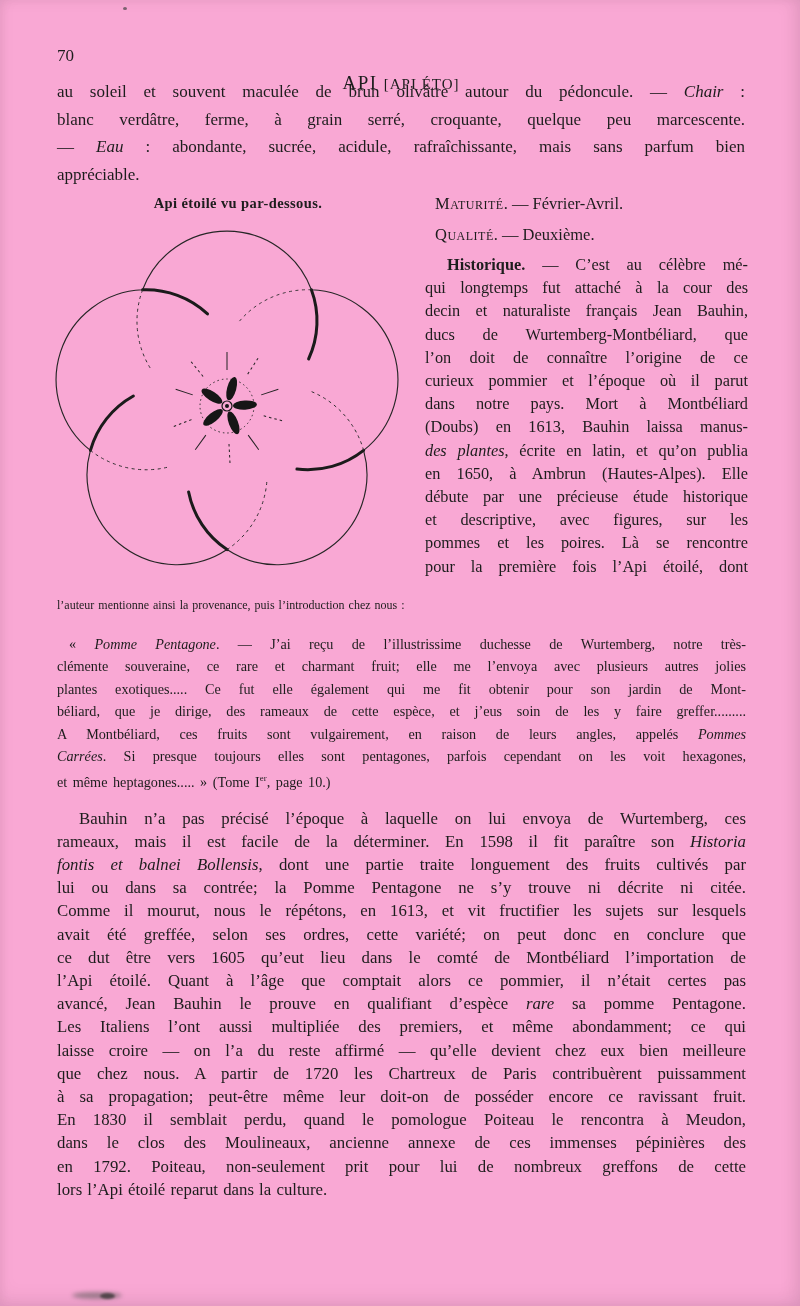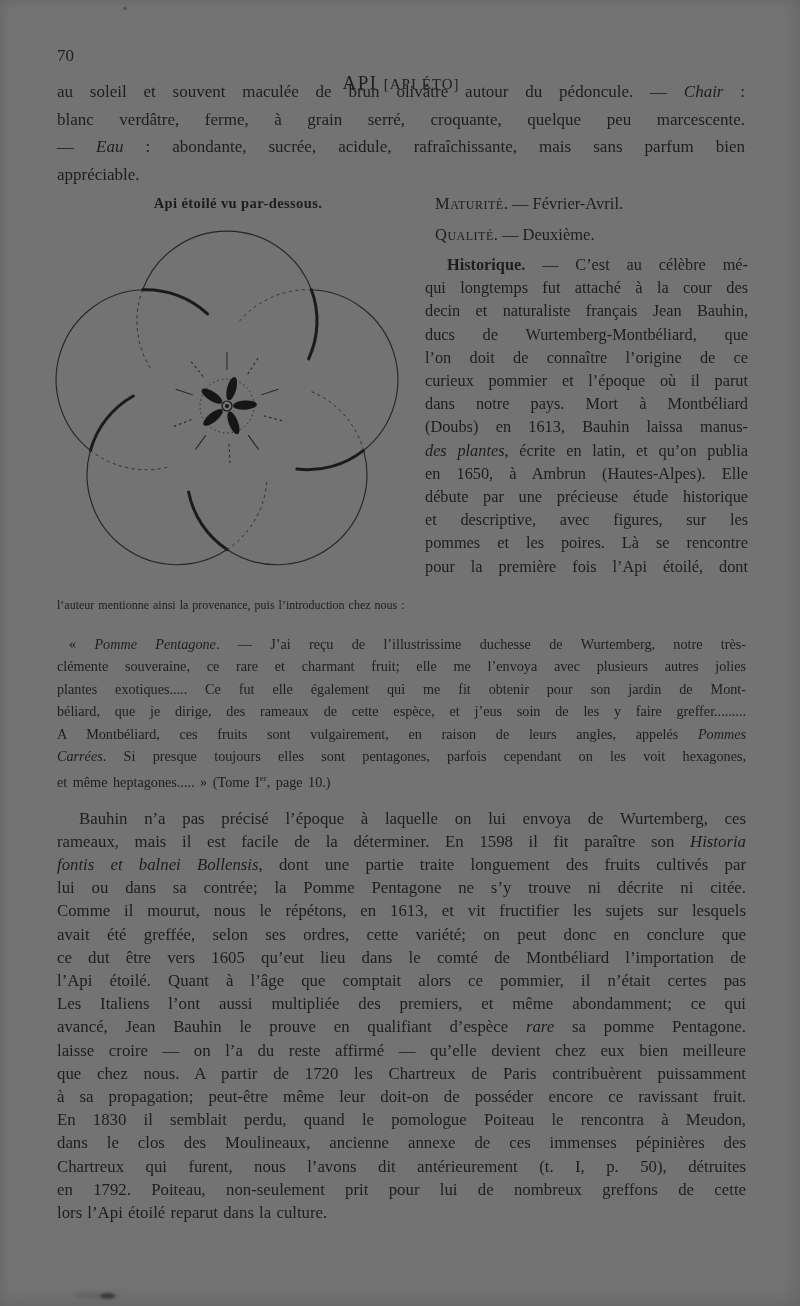--- a/index.html
+++ b/index.html
@@ -1,18 +1,18 @@
 <!DOCTYPE html>
 <html><head>
 <meta charset="utf-8">
 <style>
   html,body{margin:0;padding:0;}
   .page{
     position:relative; width:800px; height:1306px; overflow:hidden;
-    background:#737373; color:#1d1d1d;
+    background:#f9a8d4; color:#1d1d1d;
     font-family:"Liberation Serif","DejaVu Serif",serif;
     box-shadow: inset -7px 0 16px rgba(0,0,0,0.06), inset 0 -9px 18px rgba(0,0,0,0.05), inset 3px 0 10px rgba(0,0,0,0.03);
   }
   .it{font-style:italic;}
   .bd{font-weight:bold;}
   .sc{font-variant:small-caps; letter-spacing:0.5px;}
   .sup{vertical-align:super; font-size:0.62em; letter-spacing:0;}
   .tline{text-align:justify; text-align-last:justify;}
   .tline.last{text-align-last:left;}
   .tline.indent{text-indent:22px;}
@@ -149,28 +149,27 @@
 
   <div class="para mainp">
       <div class="tline indent">Bauhin n’a pas précisé l’époque à laquelle on lui envoya de Wurtemberg, ces</div>
       <div class="tline">rameaux, mais il est facile de la déterminer. En 1598 il fit paraître son <span class="it">Historia</span></div>
       <div class="tline"><span class="it">fontis et balnei Bollensis</span>, dont une partie traite longuement des fruits cultivés par</div>
       <div class="tline">lui ou dans sa contrée; la Pomme Pentagone ne s’y trouve ni décrite ni citée.</div>
       <div class="tline">Comme il mourut, nous le répétons, en 1613, et vit fructifier les sujets sur lesquels</div>
       <div class="tline">avait été greffée, selon ses ordres, cette variété; on peut donc en conclure que</div>
       <div class="tline">ce dut être vers 1605 qu’eut lieu dans le comté de Montbéliard l’importation de</div>
       <div class="tline">l’Api étoilé. Quant à l’âge que comptait alors ce pommier, il n’était certes pas</div>
+      <div class="tline">avancé, Jean Bauhin le prouve en qualifiant d’espèce <span class="it">rare</span> sa pomme Pentagone.</div>
       <div class="tline">Les Italiens l’ont aussi multipliée des premiers, et même abondamment; ce qui</div>
-      <div class="tline">avancé, Jean Bauhin le prouve en qualifiant d’espèce <span class="it">rare</span> sa pomme Pentagone.</div>
       <div class="tline">laisse croire — on l’a du reste affirmé — qu’elle devient chez eux bien meilleure</div>
       <div class="tline">que chez nous. A partir de 1720 les Chartreux de Paris contribuèrent puissamment</div>
       <div class="tline">à sa propagation; peut-être même leur doit-on de posséder encore ce ravissant fruit.</div>
       <div class="tline">En 1830 il semblait perdu, quand le pomologue Poiteau le rencontra à Meudon,</div>
       <div class="tline">dans le clos des Moulineaux, ancienne annexe de ces immenses pépinières des</div>
-      <div class="tline">Chartreux qui furent, nous l’avons dit antérieurement (t. I, p. 50), détruites</div>
       <div class="tline">en 1792. Poiteau, non-seulement prit pour lui de nombreux greffons de cette</div>
       <div class="tline last">lors l’Api étoilé reparut dans la culture.</div>
     </div>
 
   <div class="speck"></div>
   <div class="smudge1"></div>
   <div class="smudge2"></div>
 
 </div>
 

